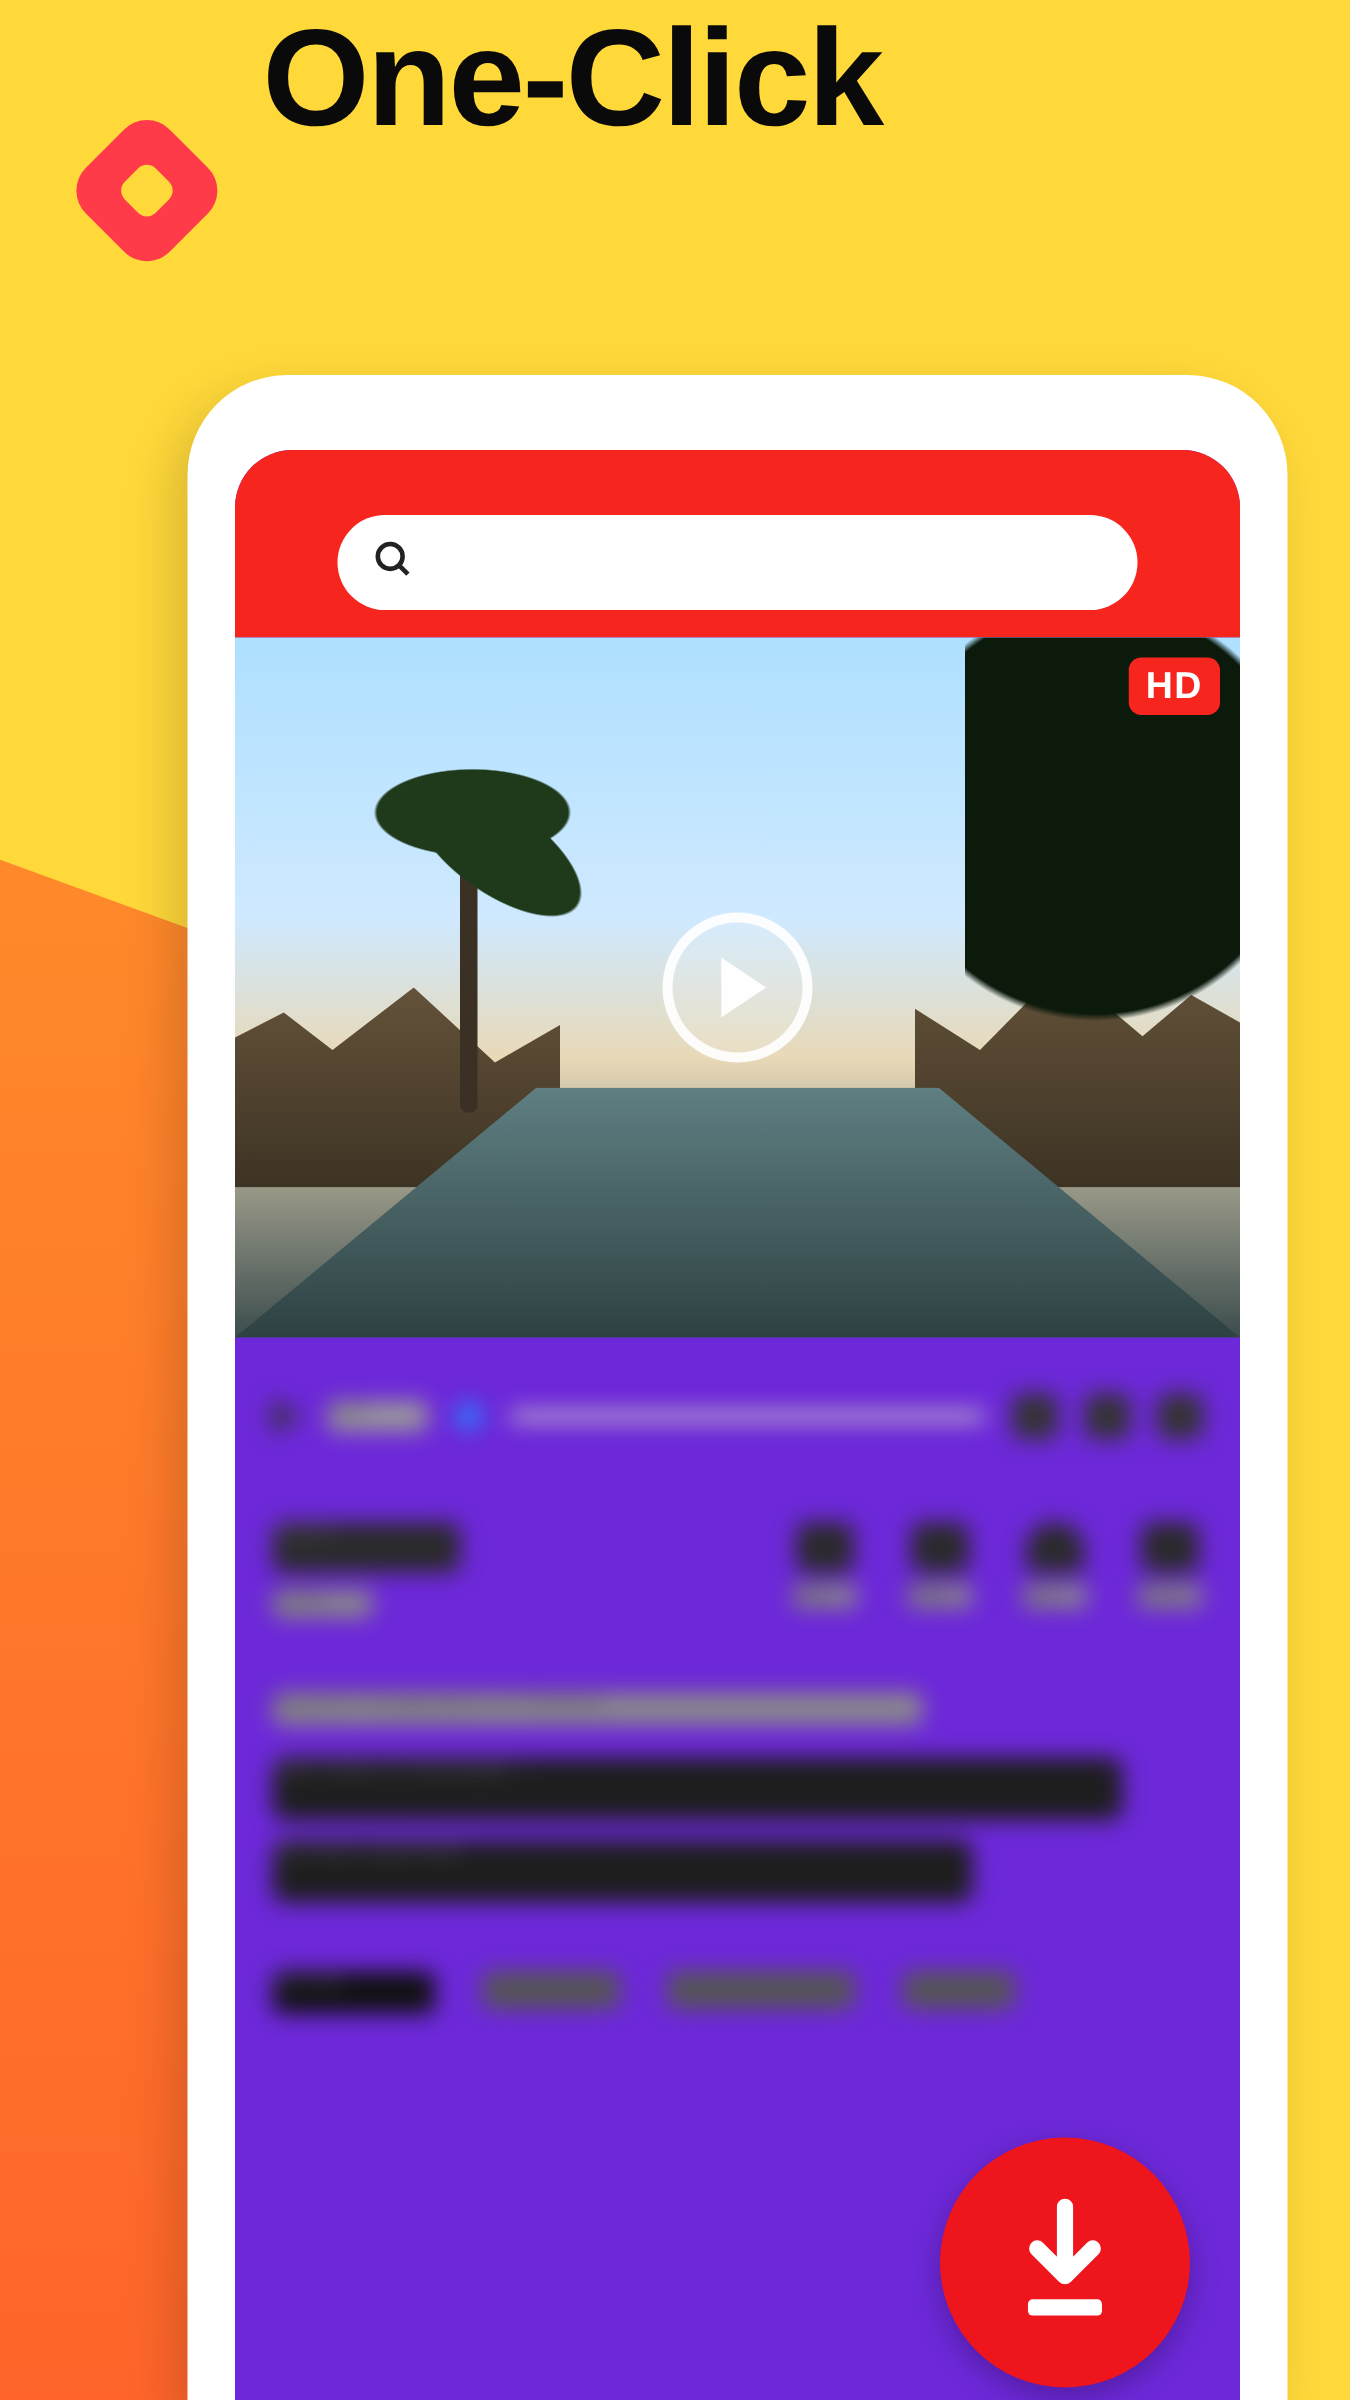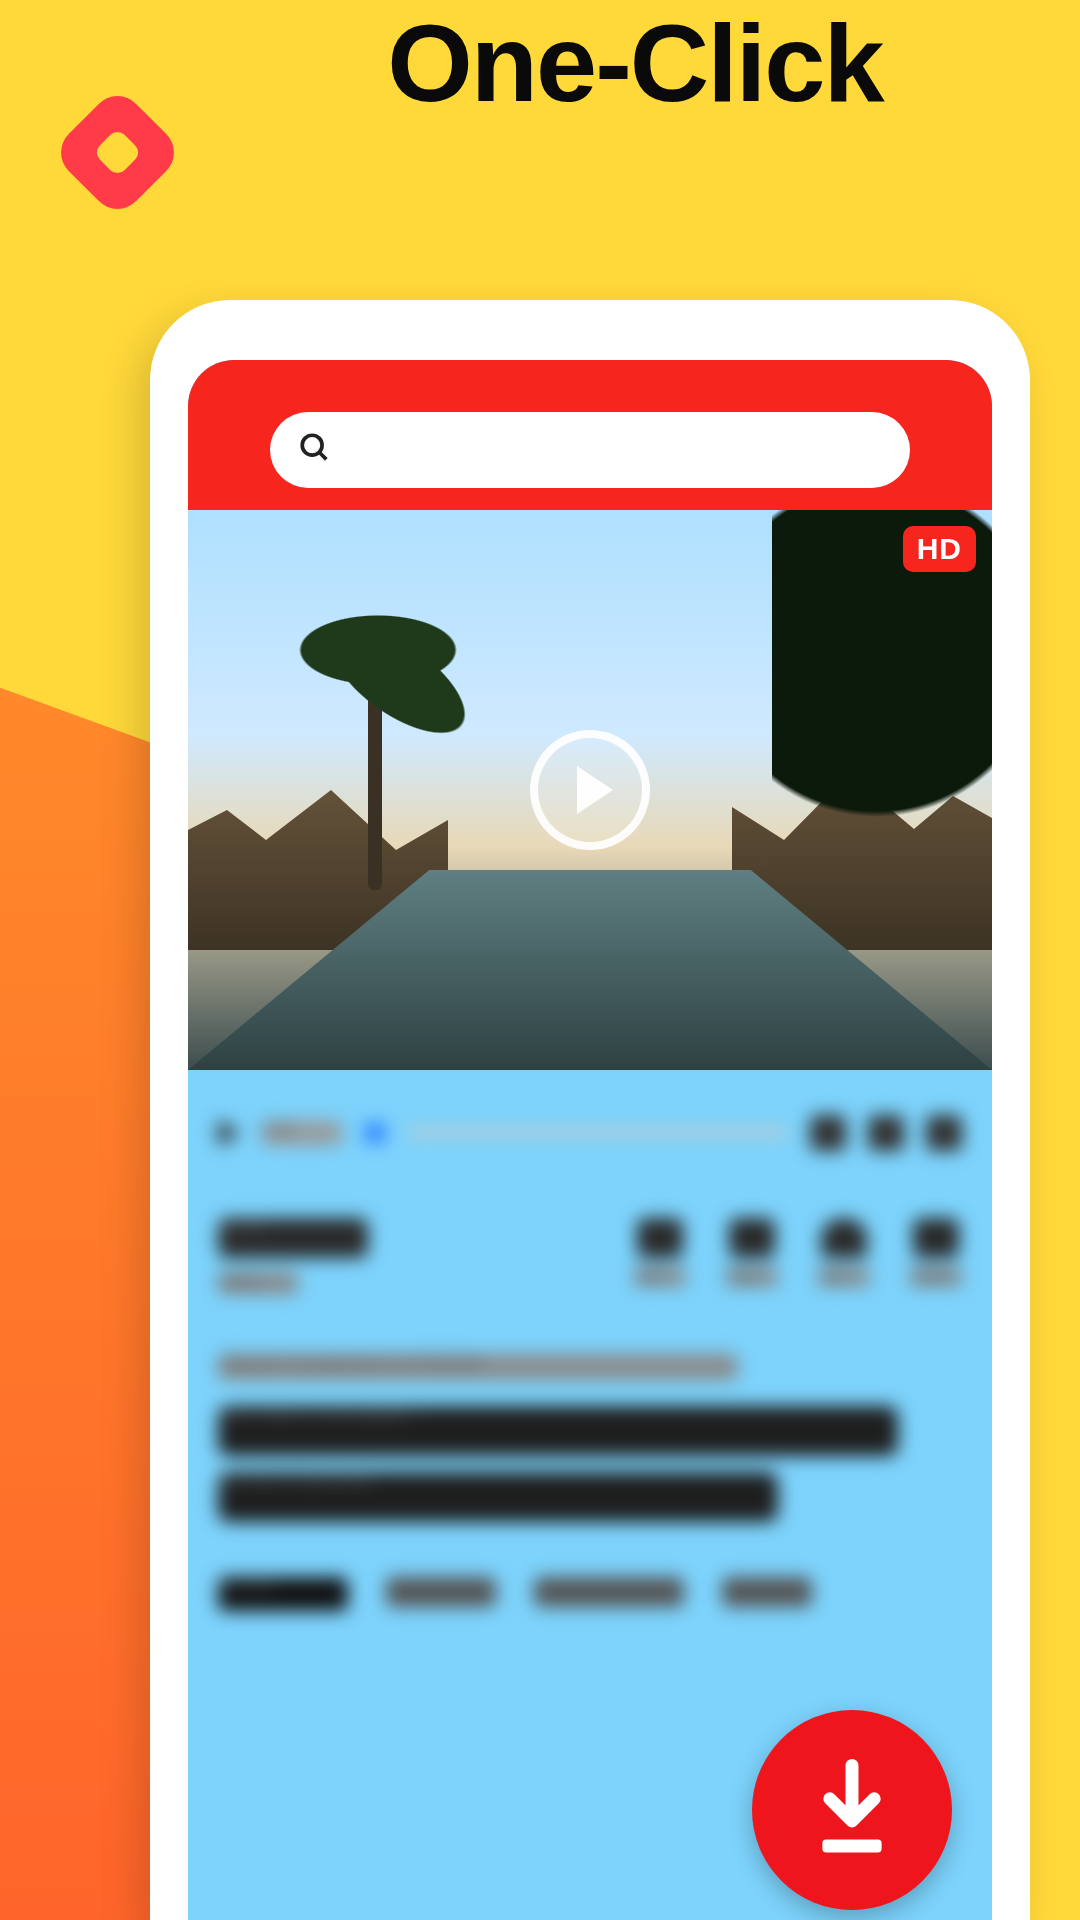--- a/index.html
+++ b/index.html
@@ -47,41 +47,41 @@
   
   .headline {
     position: absolute;
     left: 210px;
     top: 5px;
     right: 20px;
     font-weight: 900;
     color: #0a0a0a;
     line-height: 1.05;
   }
-  .headline .l1 { font-size: 110px; letter-spacing: -2px; text-align: center; }
+  .headline .l1 { font-size: 110px; letter-spacing: -2px; text-align: left; }
   .headline .l2 { font-size: 92px; letter-spacing: -2px; margin-top: 2px; }
 
   
   .phone {
     position: absolute;
     left: 150px;
     top: 300px;
     width: 880px;
     height: 1620px;
     background: #ffffff;
     border-radius: 80px 80px 0 0;
     box-shadow: -12px 16px 40px rgba(0,0,0,.15);
   }
   .phone-screen {
     position: absolute;
     left: 38px;
     top: 60px;
     width: 804px;
     height: 1560px;
-    background: #7dd3fc;
+    background: #6d28d9;
     border-radius: 46px 46px 0 0;
     overflow: hidden;
   }
 
   
   .app-header {
     height: 150px;
     background: #f6261f;
     display: flex;
     align-items: flex-end;

